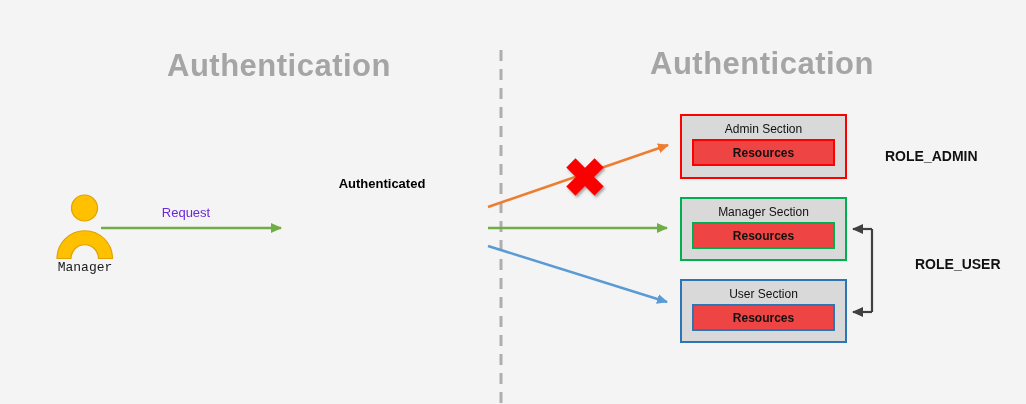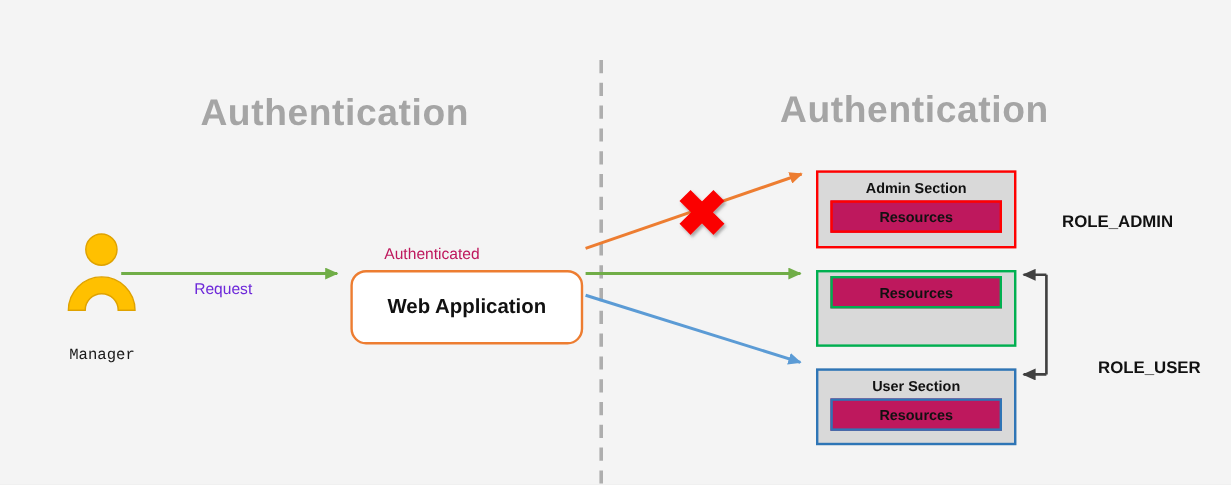--- a/index.html
+++ b/index.html
@@ -17,21 +17,21 @@
     background: #F4F4F4;
     overflow: hidden;
   }
   .layer-svg {
     position: absolute;
     left: 0;
     top: 0;
     width: 1026px;
     height: 404px;
   }
-  .abs { position: absolute; margin-top: 28px; }
+  .abs { position: absolute; }
 
   .zone-title {
     font-size: 31px;
     font-weight: bold;
     color: #A5A5A5;
     letter-spacing: 0.5px;
     white-space: nowrap;
     transform: translateX(-50%);
   }
   #title-auth-left  { left: 279px; top: 48px; }
@@ -46,25 +46,25 @@
     font-family: Liberation Mono, monospace;
   }
   .request-label {
     left: 186px; top: 205px;
     transform: translateX(-50%);
     font-size: 13px;
     color: #6d28d9;
     white-space: nowrap;
   }
   .authenticated-label {
-    left: 360px; top: 176px;
+    left: 382px; top: 176px;
     transform: translateX(-50%);
     font-size: 13px;
-    font-weight: normal;
-    color: #be185d;
+    font-weight: bold;
+    color: #000000;
     white-space: nowrap;
   }
 
   .webapp-box {
     left: 292px; top: 197px;
     width: 194px; height: 62px;
     box-sizing: border-box;
     background: #ffffff;
     border: 2px solid #ED7D31;
     border-radius: 13px;
@@ -87,29 +87,29 @@
     border: 2px solid #888;
   }
   #section-admin   { top: 114px; border-color: #FF0000; }
   #section-manager { top: 197px; border-color: #00B050; height: 64px; }
   #section-user    { top: 279px; border-color: #2E75B6; height: 64px; }
 
   .section-title {
     text-align: center;
     padding-top: 6px;
     font-size: 12px;
-    font-weight: bold;
+    font-weight: normal;
     color: #111111;
     white-space: nowrap;
   }
   .resources-box {
     margin: 3px auto 0;
     width: 143px; height: 27px;
     box-sizing: border-box;
-    background: #be185d;
+    background: #ef4444;
     border: 2px solid #888;
     display: flex;
     align-items: center;
     justify-content: center;
   }
   #section-admin   .resources-box { border-color: #FF0000; }
   #section-manager .resources-box { border-color: #00B050; }
   #section-user    .resources-box { border-color: #2E75B6; }
   .resources-label {
     font-size: 12px;
@@ -119,21 +119,21 @@
   }
 
   .role-label {
     font-size: 14px;
     font-weight: bold;
     color: #111111;
     white-space: nowrap;
   }
   #role-admin   { left: 885px; top: 148px; }
   #role-manager { left: 887px; top: 248px; }
-  #role-user    { left: 887px; top: 270px; padding-left: 28px; }
+  #role-user    { left: 887px; top: 256px; padding-left: 28px; }
 </style>
 </head>
 <body>
 
 <div class="canvas">
 
   <svg class="layer-svg" viewBox="0 0 1026 404">
     <defs>
       <marker id="ah-green" markerUnits="userSpaceOnUse" markerWidth="12" markerHeight="10" refX="10" refY="5" orient="auto">
         <path d="M0,0 L11,5 L0,10 Z" fill="#70AD47"></path>
@@ -179,32 +179,30 @@
     </g>
   </svg>
 
   <div class="abs zone-title" id="title-auth-left">Authentication</div>
   <div class="abs zone-title" id="title-auth-right">Authentication</div>
 
   <div class="abs actor-label">Manager</div>
   <div class="abs request-label">Request</div>
 
   <div class="abs authenticated-label">Authenticated</div>
-  <div class="abs webapp-box">
-    <span class="webapp-title">Web Application</span>
-  </div>
 
   <div class="abs section" id="section-admin">
     <div class="section-title">Admin Section</div>
     <div class="resources-box">
       <span class="resources-label">Resources</span>
     </div>
   </div>
 
   <div class="abs section" id="section-manager">
+    <div class="section-title">Manager Section</div>
     <div class="resources-box">
       <span class="resources-label">Resources</span>
     </div>
   </div>
 
   <div class="abs section" id="section-user">
     <div class="section-title">User Section</div>
     <div class="resources-box">
       <span class="resources-label">Resources</span>
     </div>

